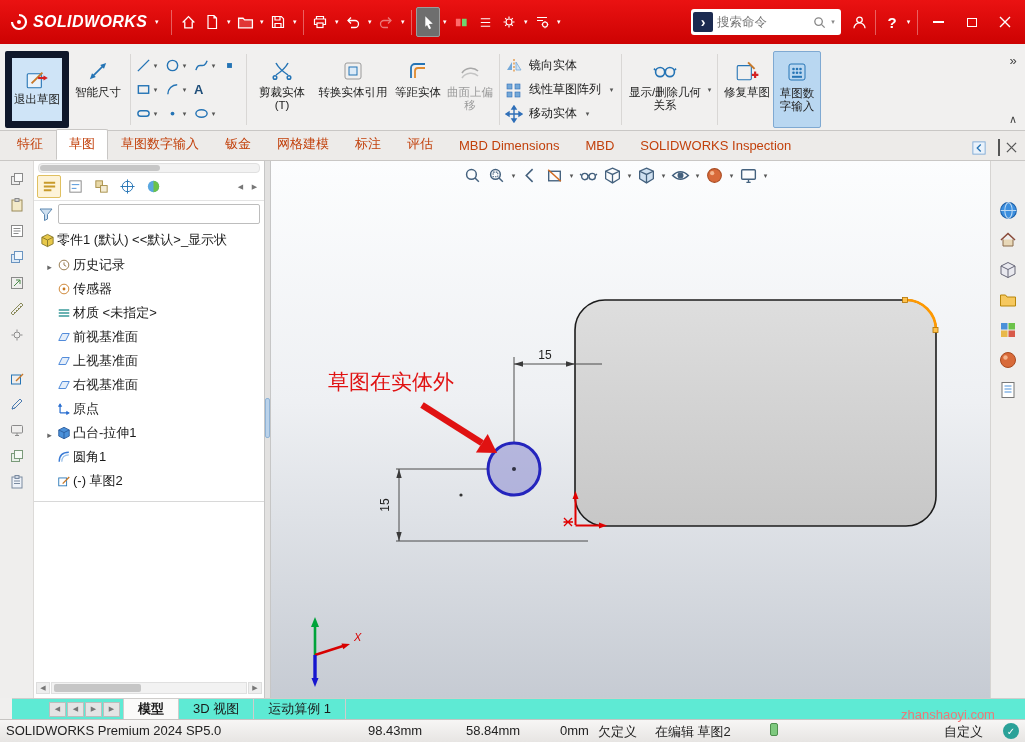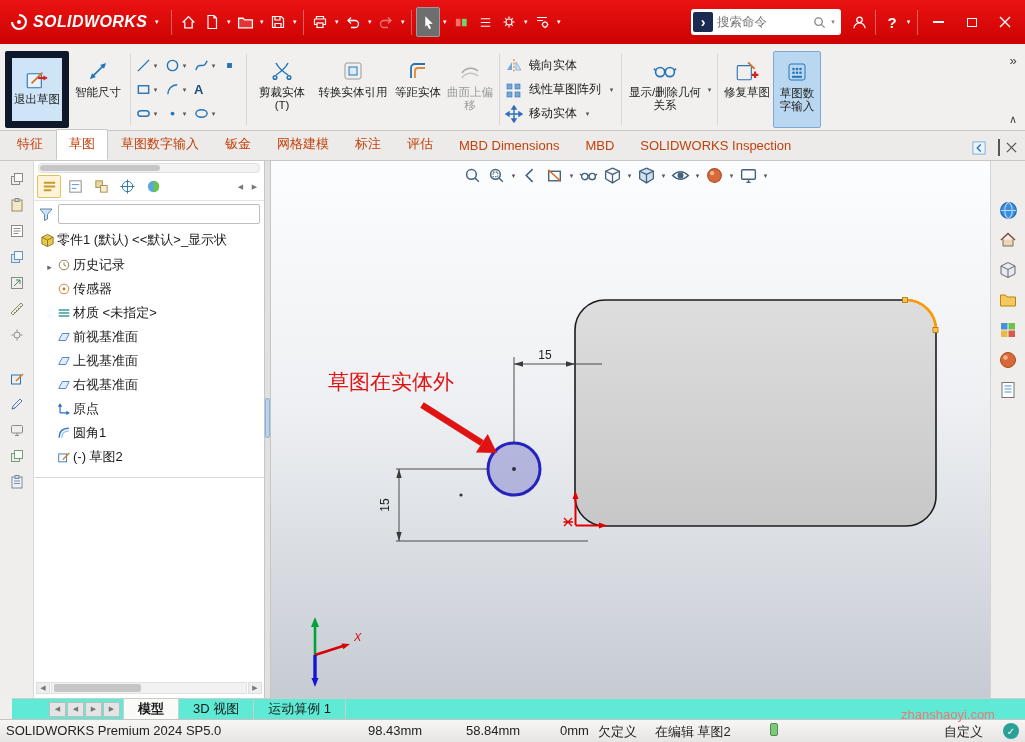--- a/index.html
+++ b/index.html
@@ -692,20 +692,33 @@
         <span>
             <svg width="14" height="14" viewBox="0 0 16 16" stroke="#2a6fd0" fill="#2a6fd0">
               <path d="M3.5 12.5h9M3.5 12.5v-9" fill="none" stroke-width="1.4"></path>
               <polygon points="14,12.5 11,10.8 11,14.2"></polygon>
               <polygon points="3.5,2 1.8,5 5.2,5"></polygon>
             </svg>
           </span>
         <span>原点</span>
       </div>
       <div class="trow">
+        <span class="cslot">
+            <span class="caret"></span>
+          </span>
+        <span>
+            <svg width="14" height="14" viewBox="0 0 16 16">
+              <path d="M8 1.5 14 4.5v7L8 14.5 2 11.5v-7z" fill="#4a90d9" stroke="#2a5a9a"></path>
+              <path d="M2 4.5 8 7.5l6-3" stroke="#2a5a9a" fill="none"></path>
+              <path d="M8 7.5v7" stroke="#2a5a9a"></path>
+            </svg>
+          </span>
+        <span>凸台-拉伸1</span>
+      </div>
+      <div class="trow">
         <span class="cslot"></span>
         <span>
             <svg width="14" height="14" viewBox="0 0 16 16" fill="none">
               <path d="M2.5 13.5q0-11 11-11" stroke="#3a7bd5" stroke-width="1.6"></path>
               <path d="M5.5 13.5q0-8 8-8" stroke="#9ac0e8" stroke-width="1.4"></path>
             </svg>
           </span>
         <span>圆角1</span>
       </div>
       <div class="trow">

